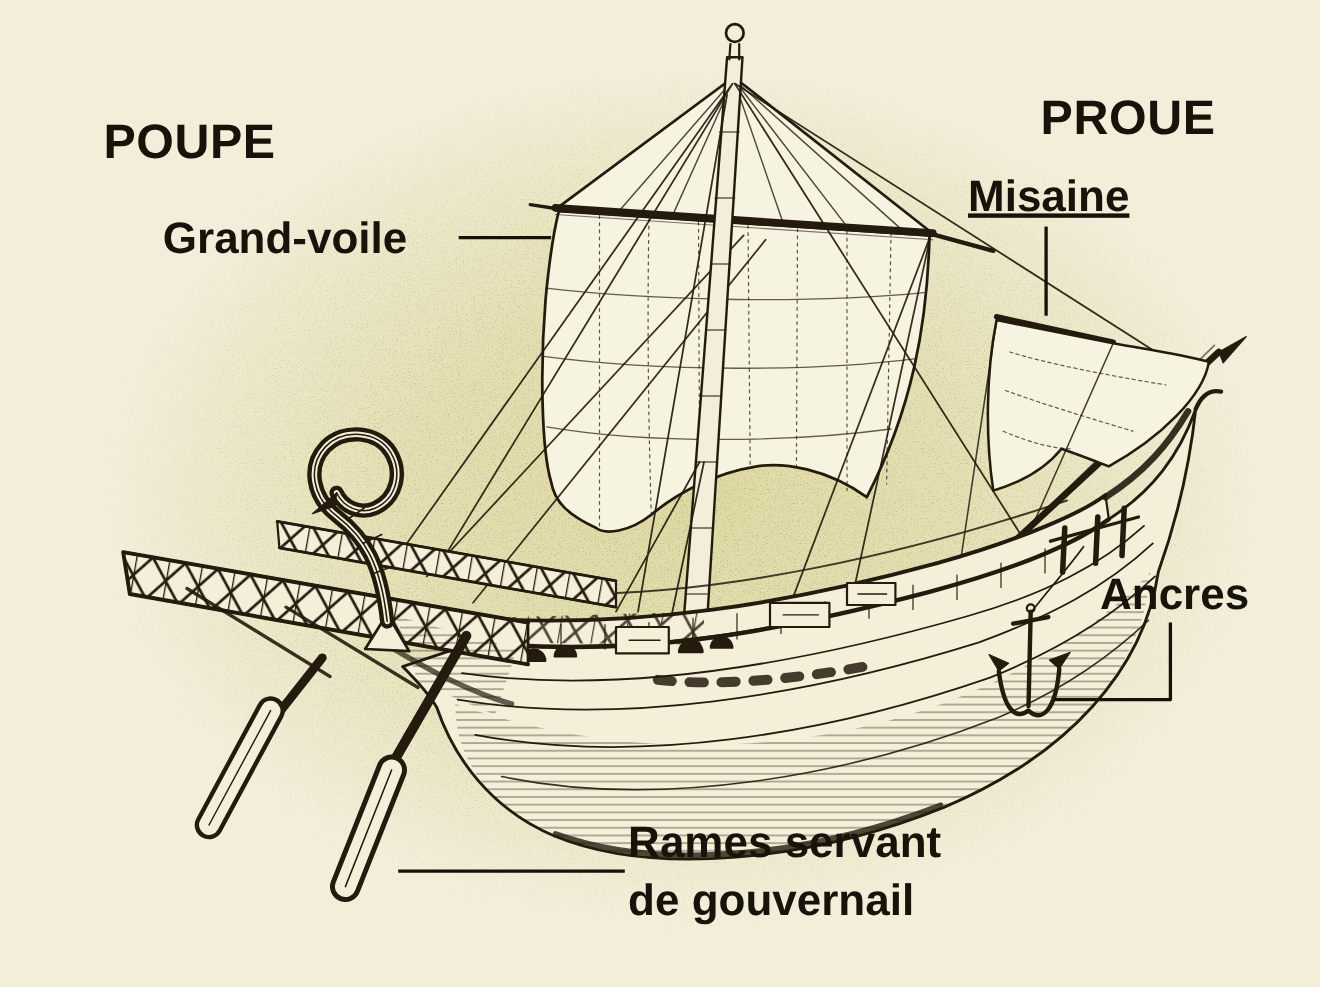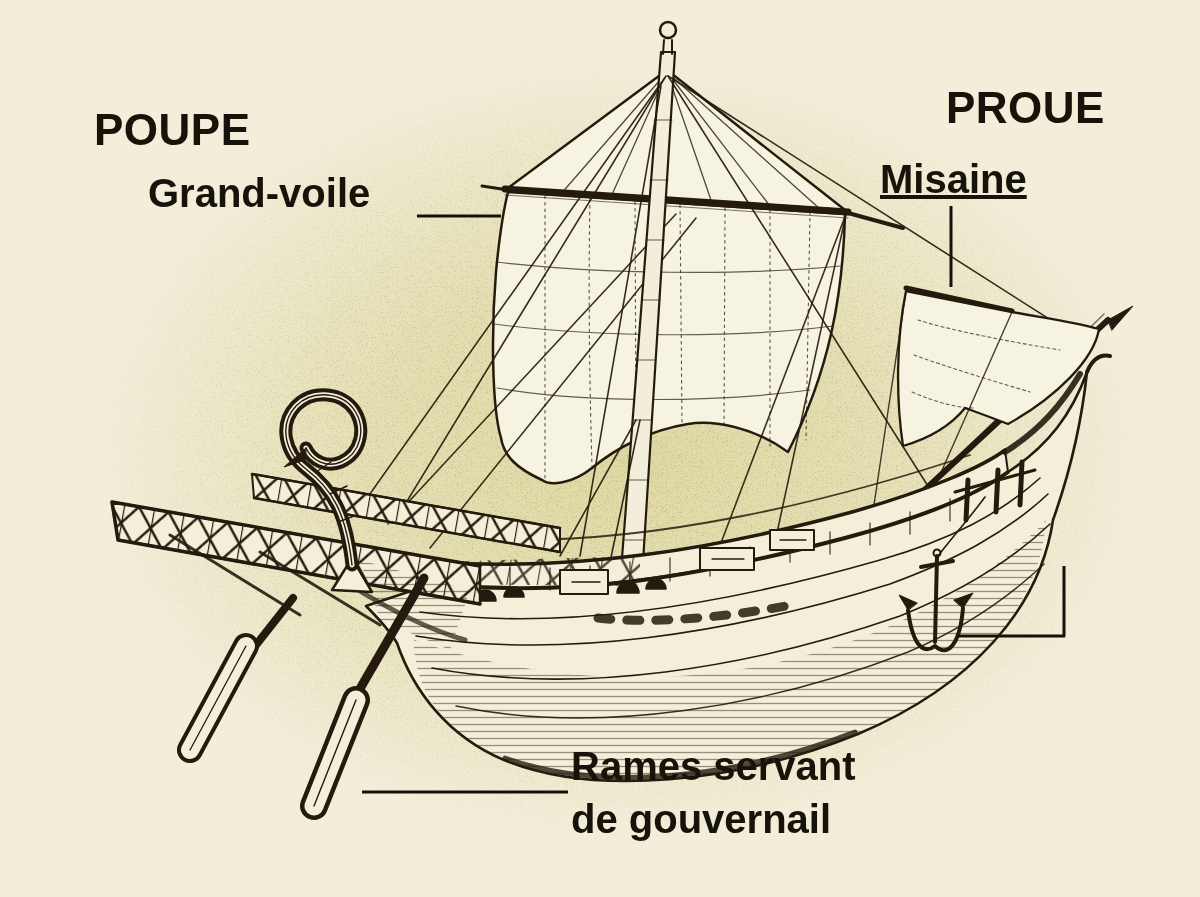--- a/index.html
+++ b/index.html
@@ -15,21 +15,21 @@
     font-weight:700;
     color:#17130b;
     line-height:1.08;
     white-space:nowrap;
     letter-spacing:0px;
   }
   .label.big{font-size:44px;letter-spacing:0.5px;}
   .label.mid{font-size:40px;}
   #label-poupe{left:94px;top:90px;margin-top:16px;}
   #label-proue{left:946px;top:84px;}
-  #label-grand-voile{left:148px;top:172px;}
+  #label-grand-voile{left:148px;top:196px;}
   #label-misaine{left:880px;top:158px;text-decoration:underline;}
   #label-ancres{left:1000px;top:520px;}
   #label-rames{left:571px;top:740px;line-height:53px;}
 </style>
 </head>
 <body>
 
 <div class="page">
 
   <svg class="art" width="1200" height="897" viewBox="0 0 1200 897">
@@ -203,18 +203,19 @@
         <path d="M1064,566 L1064,636 L958,636"></path>
         <path d="M362,792 L568,792"></path>
       </g>
     </g>
   </svg>
 
   <div class="label big" id="label-poupe">POUPE</div>
   <div class="label big" id="label-proue">PROUE</div>
   <div class="label mid" id="label-grand-voile">Grand-voile</div>
   <div class="label mid" id="label-misaine">Misaine</div>
+  <div class="label mid" id="label-ancres">Ancres</div>
   <div class="label mid" id="label-rames">
     <div>Rames servant</div>
     <div>de gouvernail</div>
   </div>
 
 </div>
 
 </body></html>

